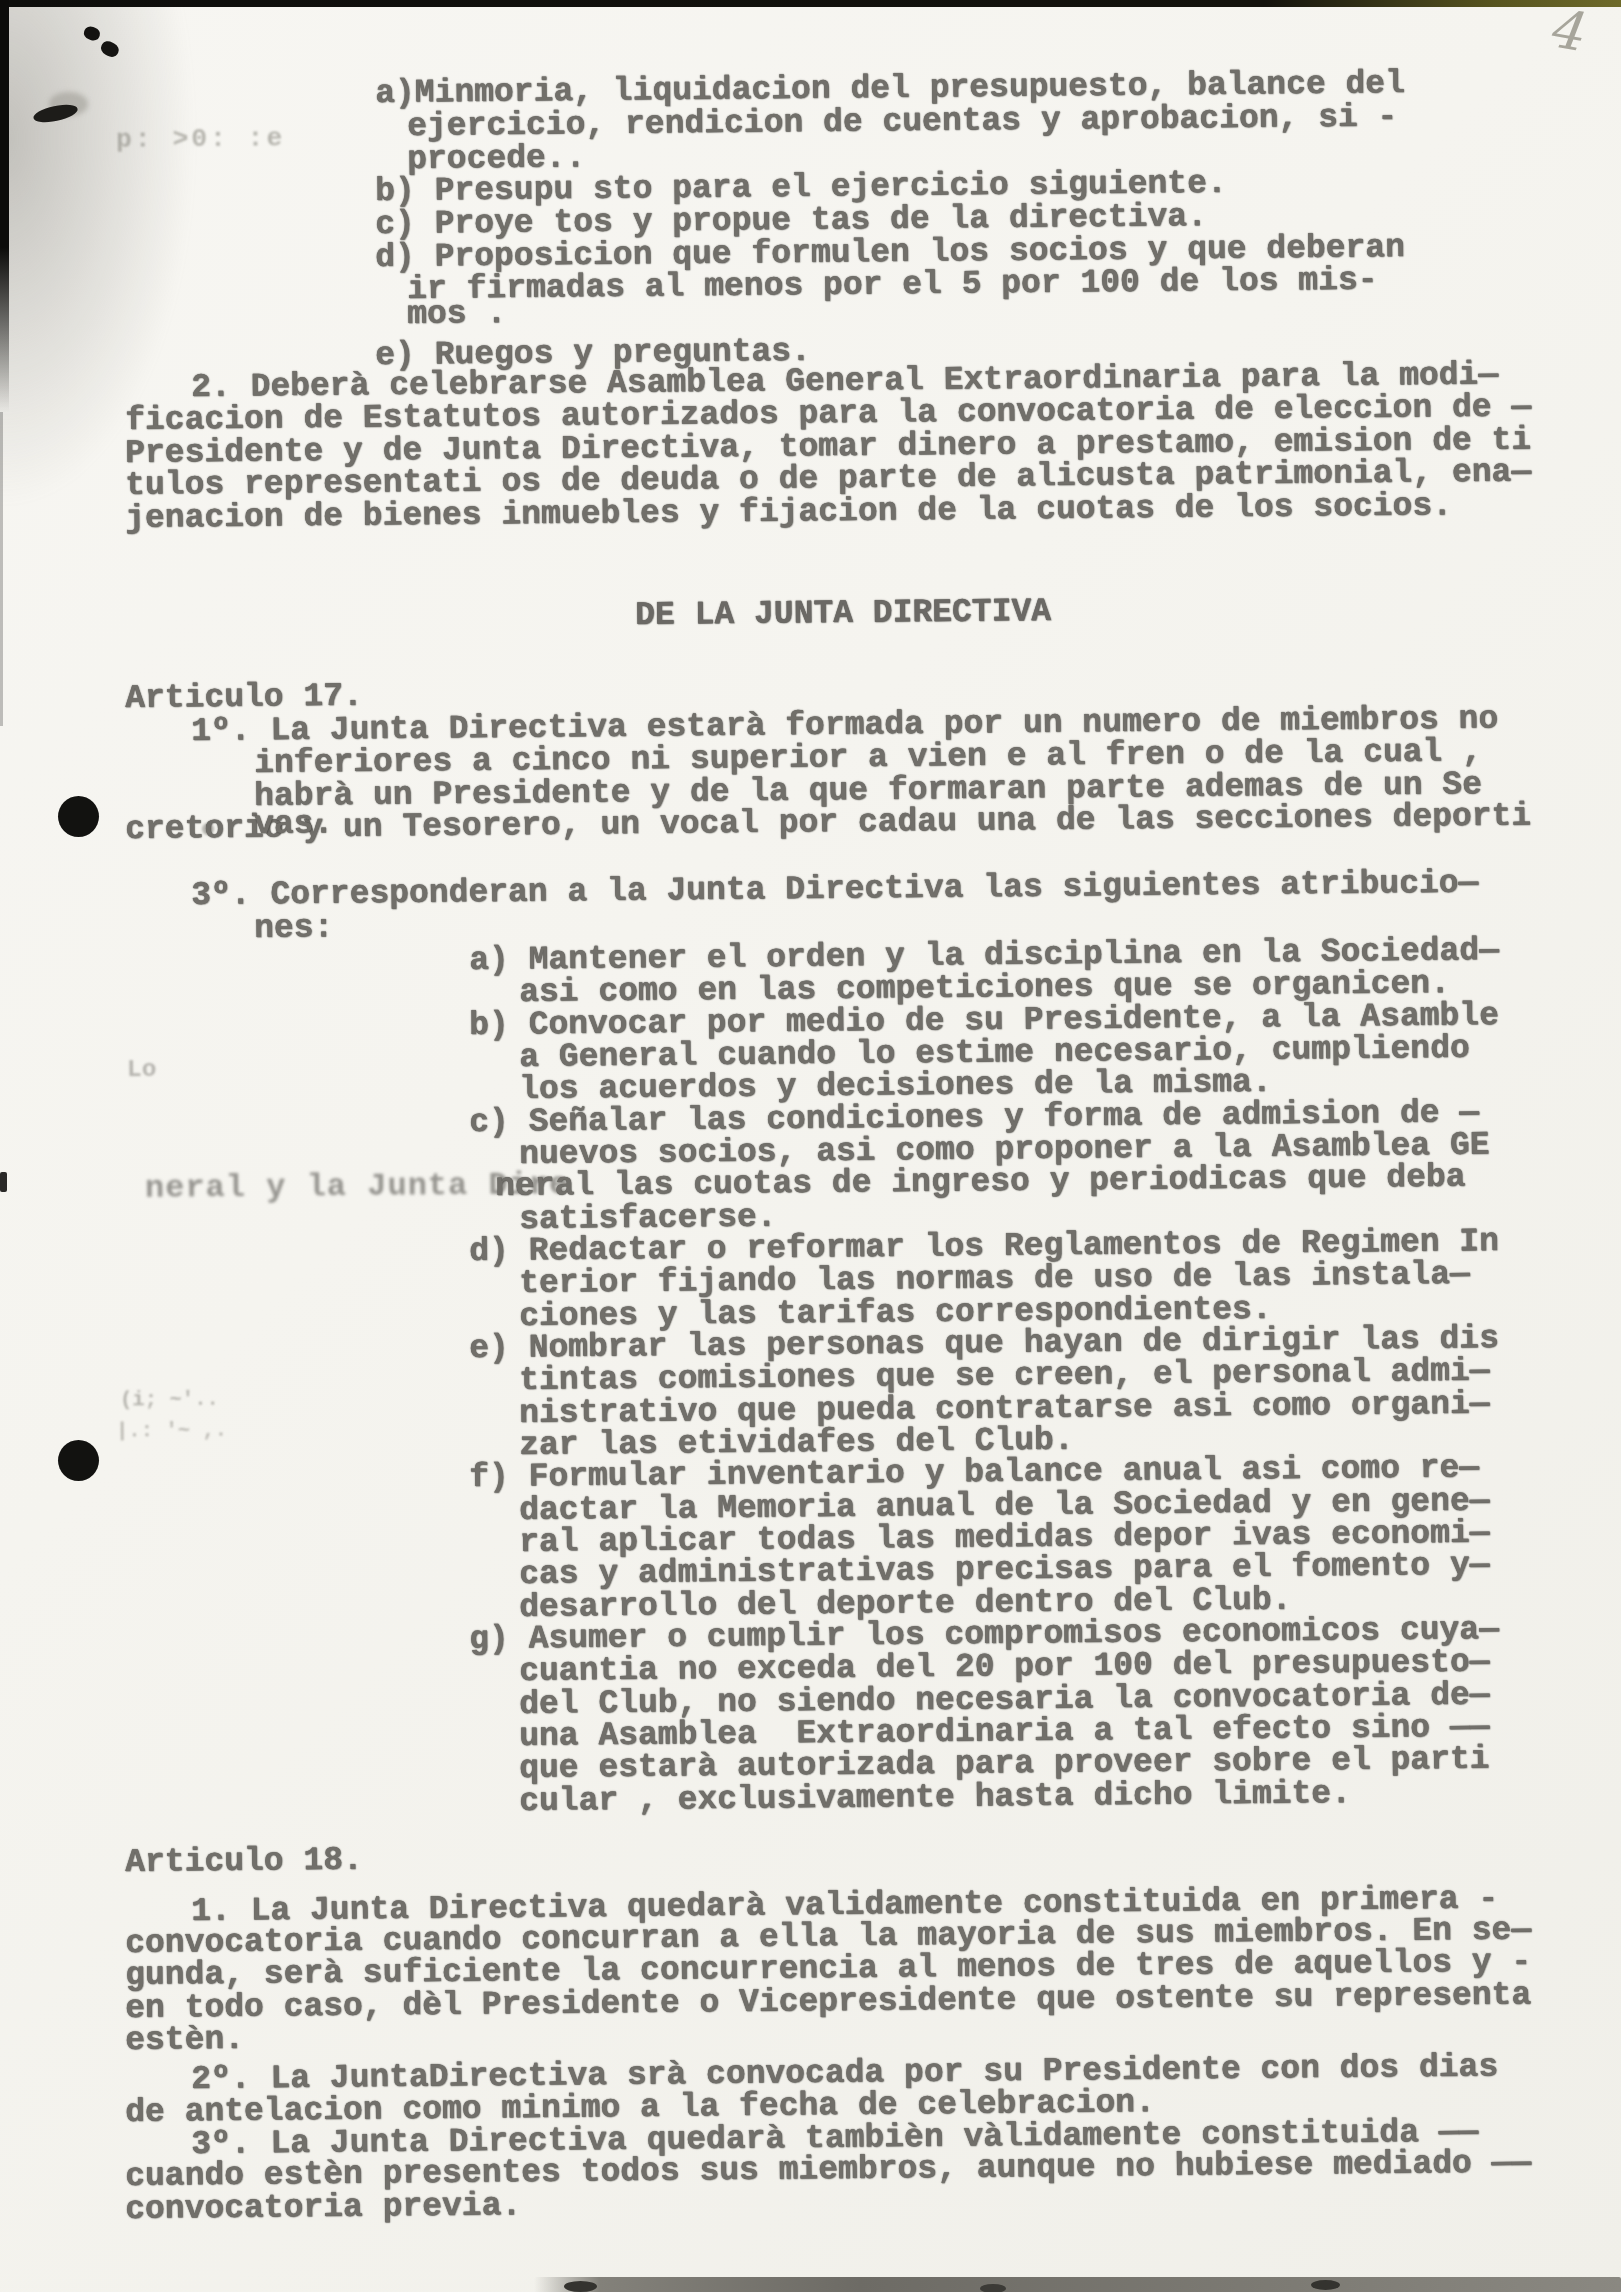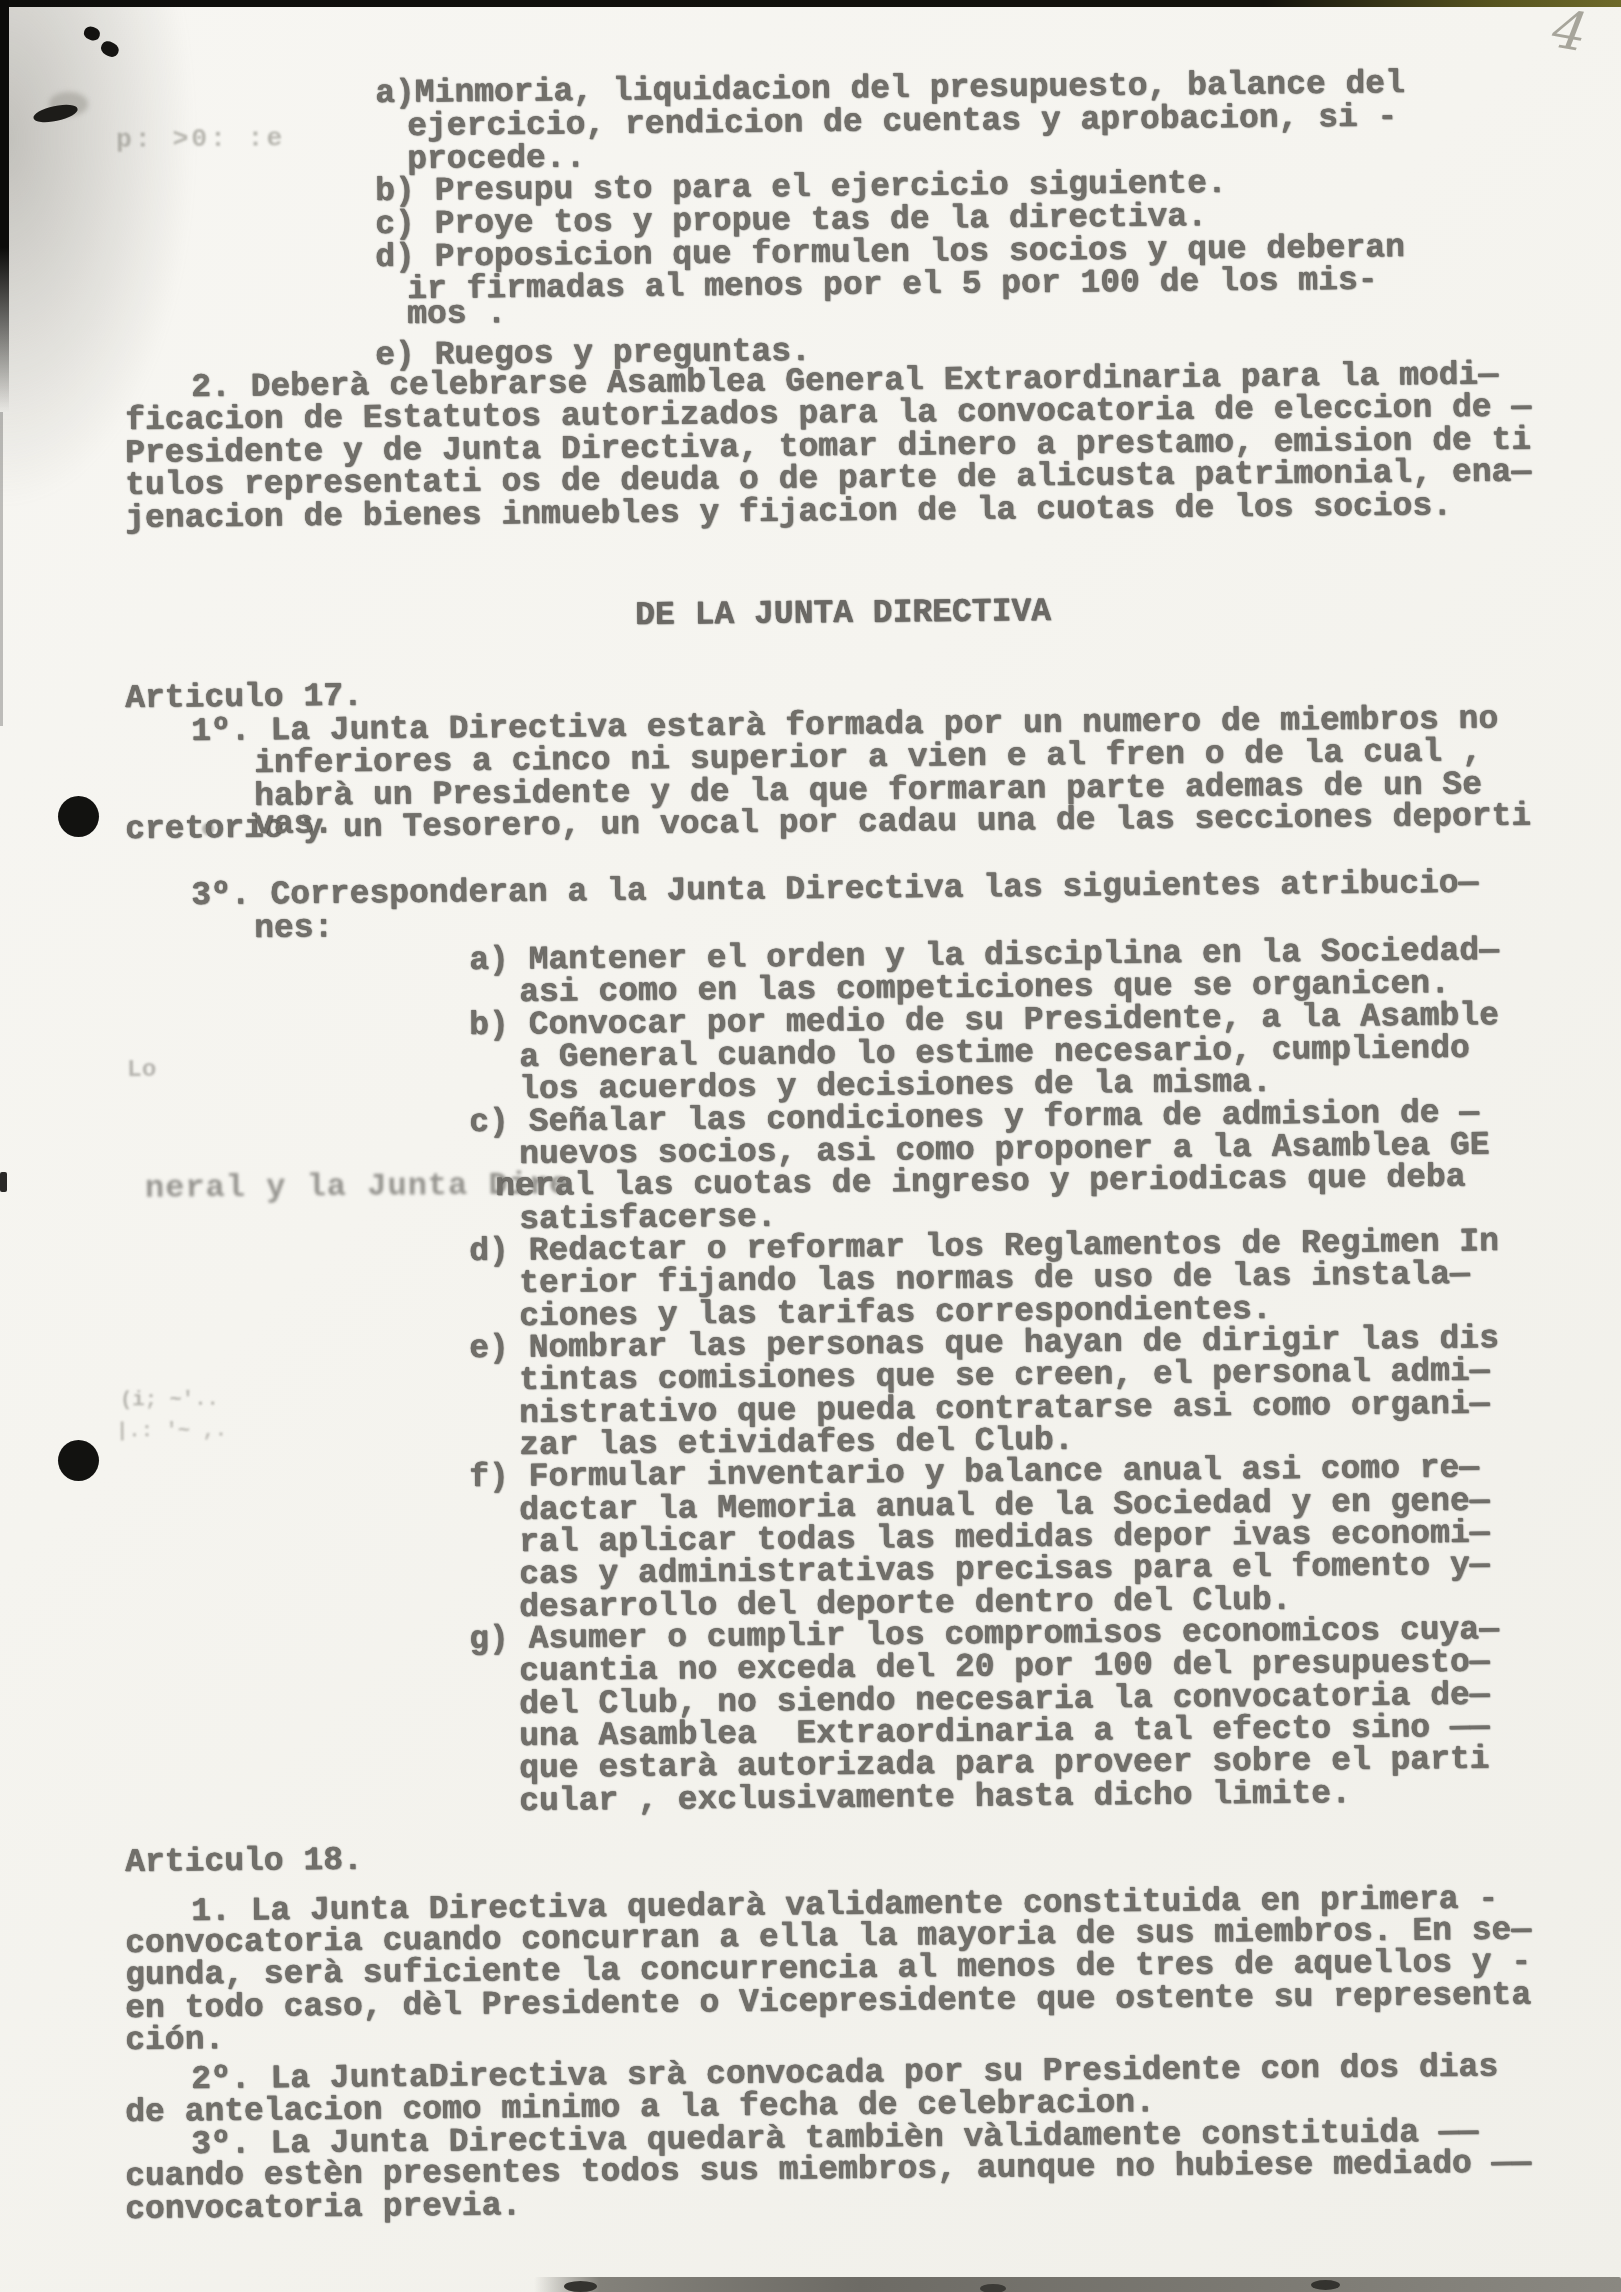--- a/index.html
+++ b/index.html
@@ -143,21 +143,21 @@
     <div class="ln" style="top:1689px;left:519px">del Club, no siendo necesaria la convocatoria de—</div>
     <div class="ln" style="top:1721px;left:519px">una Asamblea  Extraordinaria a tal efecto sino ——</div>
     <div class="ln" style="top:1753px;left:519px">que estarà autorizada para proveer sobre el parti</div>
     <div class="ln" style="top:1786px;left:519px">cular , exclusivamente hasta dicho limite.</div>
 
     <div class="ln" style="top:1847px;left:125px">Articulo 18.</div>
     <div class="ln" style="top:1896px;left:191px">1. La Junta Directiva quedarà validamente constituida en primera -</div>
     <div class="ln" style="top:1928px;left:125px">convocatoria cuando concurran a ella la mayoria de sus miembros. En se—</div>
     <div class="ln" style="top:1960px;left:125px">gunda, serà suficiente la concurrencia al menos de tres de aquellos y -</div>
     <div class="ln" style="top:1993px;left:125px">en todo caso, dèl Presidente o Vicepresidente que ostente su representa</div>
-    <div class="ln" style="top:2025px;left:125px">ción.</div>
+    <div class="ln" style="top:2025px;left:125px">estèn.</div>
     <div class="ln" style="top:2064px;left:191px">2º. La JuntaDirectiva srà convocada por su Presidente con dos dias</div>
     <div class="ln" style="top:2097px;left:125px">de antelacion como minimo a la fecha de celebracion.</div>
     <div class="ln" style="top:2129px;left:191px">3º. La Junta Directiva quedarà tambièn vàlidamente constituida ——</div>
     <div class="ln" style="top:2161px;left:125px">cuando estèn presentes todos sus miembros, aunque no hubiese mediado ——</div>
     <div class="ln" style="top:2194px;left:125px">convocatoria previa.</div>
   </div>
 
 </div>
 
 

